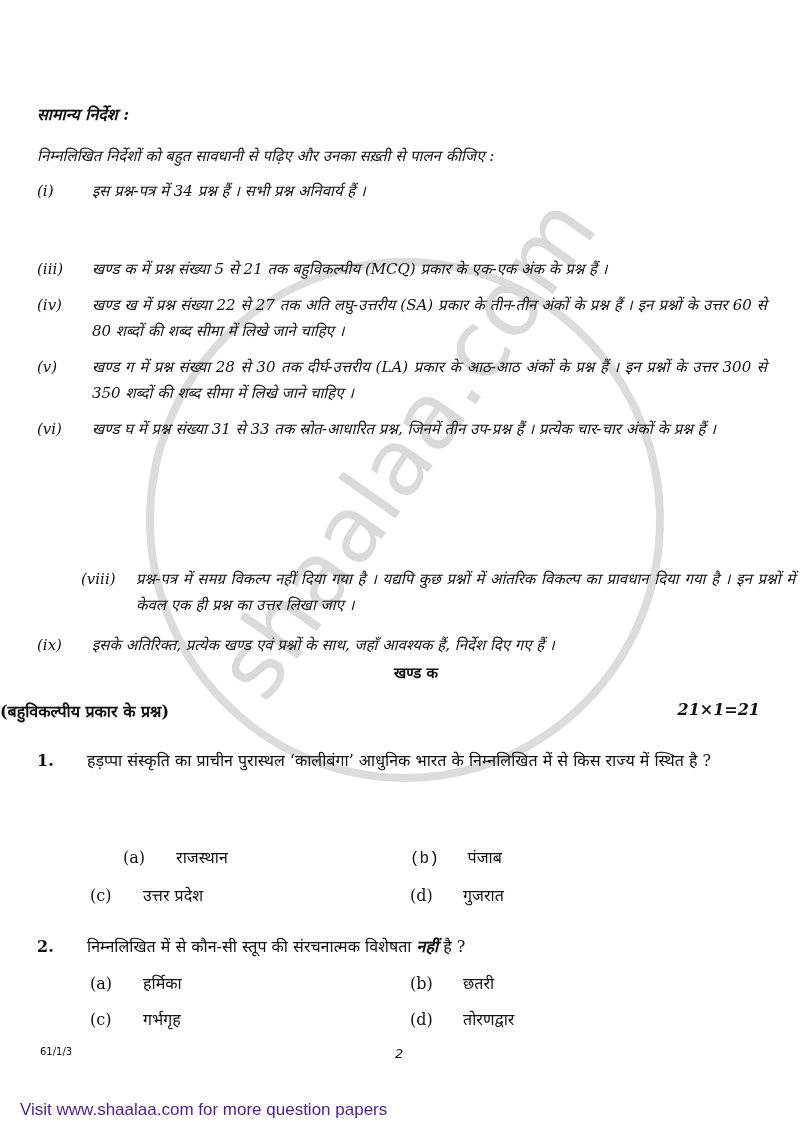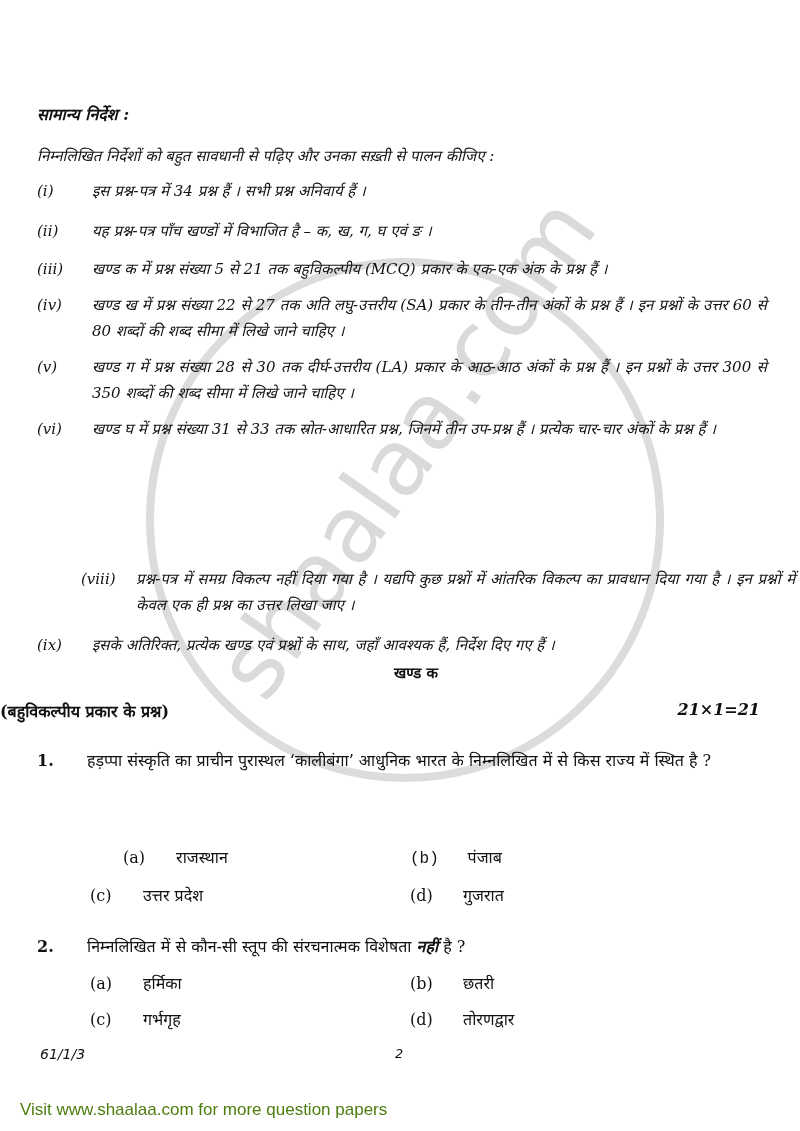--- a/index.html
+++ b/index.html
@@ -20,46 +20,42 @@
     .section-sub { position: absolute; left: 0; width: 800px; text-align: left; top: 700px; font-size: 16px; font-weight: bold; }
     .section-marks { position: absolute; right: 40px; top: 700px; font-size: 16px; font-weight: bold; font-style: italic; }
 
     .q { position: absolute; left: 37px; width: 730px; font-size: 16px; line-height: 30px; }
     .q .qnum { position: absolute; left: 0; top: 0; font-weight: bold; }
     .q .qtxt { margin-left: 50px; display: block; }
 
     .opt { position: absolute; font-size: 16px; }
     .opt .olabel { display: inline-block; width: 48px; }
 
-    .footer-code { position: absolute; left: 40px; top: 1046px; font-family: "DejaVu Sans", sans-serif; font-style: italic; font-size: 14px; }
+    .footer-code { position: absolute; left: 40px; top: 1046px; font-family: "DejaVu Sans", sans-serif; font-size: 10px; }
     .footer-page { position: absolute; left: 395px; top: 1046px; font-family: "DejaVu Sans", sans-serif; font-style: italic; font-size: 13px; }
-    .footer-link { position: absolute; left: 20px; top: 1100px; font-family: "Liberation Sans", sans-serif; font-size: 17px; color: #4d7c0f; }
+    .footer-link { position: absolute; left: 20px; top: 1100px; font-family: "Liberation Sans", sans-serif; font-size: 17px; color: #4c1d95; }
   </style>
 </head>
 <body>
 
 <div class="page">
 
   <svg class="watermark" viewBox="0 0 800 1131" xmlns="http://www.w3.org/2000/svg">
     <ellipse cx="405" cy="520" rx="255" ry="258" fill="none" stroke="#dcdcdc" stroke-width="8"></ellipse>
     <text x="0" y="0" font-family="DejaVu Sans, sans-serif" font-size="92" fill="#dadada" transform="translate(265,705) rotate(-55)">shaalaa.com</text>
   </svg>
 
   <div class="content">
 
     <div class="heading">सामान्य निर्देश :</div>
     <div class="intro">निम्नलिखित निर्देशों को बहुत सावधानी से पढ़िए और उनका सख़्ती से पालन कीजिए :</div>
 
     <div class="instr" style="top:178px;">
       <span class="num">(i)</span>
       <span class="txt">इस प्रश्न-पत्र में 34 प्रश्न हैं । सभी प्रश्न अनिवार्य हैं ।</span>
-    </div>
-    <div class="instr" style="top:218px;">
-      <span class="num">(ii)</span>
-      <span class="txt">यह प्रश्न-पत्र पाँच खण्डों में विभाजित है – क, ख, ग, घ एवं ङ ।</span>
     </div>
     <div class="instr" style="top:256px;">
       <span class="num">(iii)</span>
       <span class="txt">खण्ड क में प्रश्न संख्या 5 से 21 तक बहुविकल्पीय (MCQ) प्रकार के एक-एक अंक के प्रश्न हैं ।</span>
     </div>
     <div class="instr" style="top:292px;">
       <span class="num">(iv)</span>
       <span class="txt">खण्ड ख में प्रश्न संख्या 22 से 27 तक अति लघु-उत्तरीय (SA) प्रकार के तीन-तीन अंकों के प्रश्न हैं । इन प्रश्नों के उत्तर 60 से 80 शब्दों की शब्द सीमा में लिखे जाने चाहिए ।</span>
     </div>
     <div class="instr" style="top:354px;">

